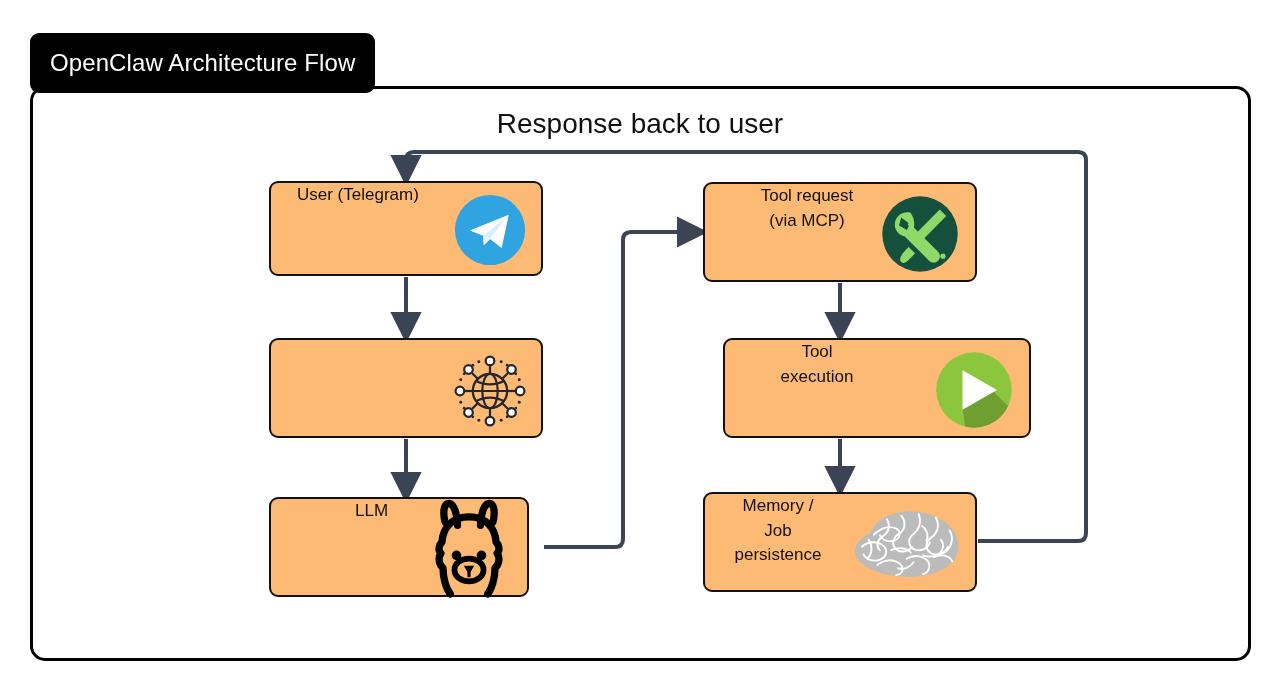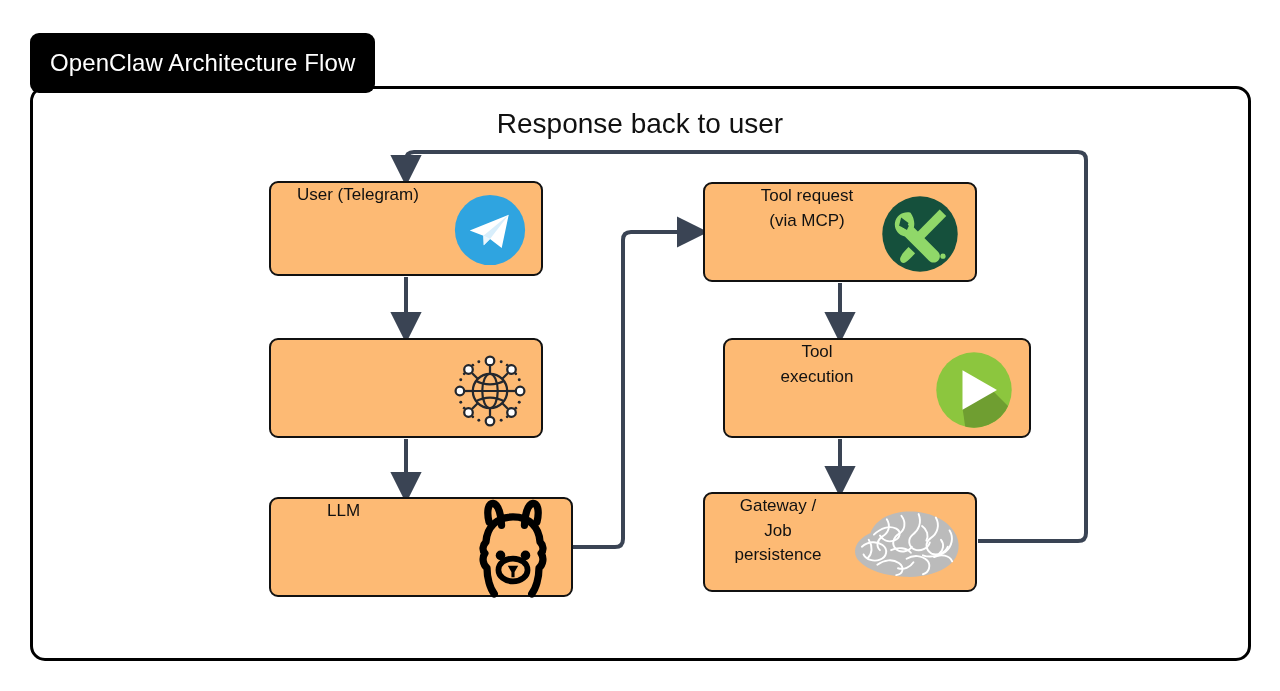--- a/index.html
+++ b/index.html
@@ -96,21 +96,21 @@
     white-space: pre-line;
   }
   .node-icon {
     position: absolute;
     display: block;
   }
 
   
   #node-user      { left: 269px; top: 181px; width: 274px; height: 95px; }
   #node-gateway   { left: 269px; top: 338px; width: 274px; height: 100px; }
-  #node-llm       { left: 269px; top: 497px; width: 304px; height: 100px; }
+  #node-llm       { left: 269px; top: 497px; width: 260px; height: 100px; padding-left: 28px; }
   
   #node-tool-req  { left: 703px; top: 182px; width: 274px; height: 100px; }
   #node-tool-exec { left: 723px; top: 338px; width: 308px; height: 100px; }
   #node-memory    { left: 703px; top: 492px; width: 274px; height: 100px; }
 
   #node-user .node-label      { margin-left: 26px; }
   #node-gateway .node-label   { margin-left: 24px; text-align: center; width: 140px; }
   #node-llm .node-label       { margin-left: 56px; }
   #node-tool-req .node-label  { margin-left: 32px; text-align: center; width: 140px; }
   #node-tool-exec .node-label { margin-left: 32px; text-align: center; width: 120px; }
@@ -263,21 +263,21 @@
       </defs>
       <circle cx="50" cy="50" r="46" fill="#8CC63E"></circle>
       <g clip-path="url(#playclip)">
         <path d="M72,50 L100,78 L100,100 L40,100 L36,72 Z" fill="#6F9E31"></path>
       </g>
       <path d="M36,26 L78,50 L36,74 Z" fill="#ffffff"></path>
     </svg>
   </div>
 
   <div class="node" id="node-memory">
-    <div class="node-label">Gateway /
+    <div class="node-label">Memory /
 Job
 persistence</div>
     <svg class="node-icon" id="icon-brain" viewBox="0 0 150 100">
       <g fill="#BBBBBB">
         <path d="M36,36 C42,20 60,11 82,11 C104,11 124,20 133,34 C142,47 140,63 128,73
                  C116,83 96,88 76,87 C54,86 33,80 23,69 C14,59 17,45 36,36 Z"></path>
       </g>
       <g fill="none" stroke="#ffffff" stroke-width="2.2" stroke-linecap="round">
         <path d="M40,38 C48,30 58,27 66,31 C73,35 70,43 63,45 C56,47 50,44 47,39"></path>
         <path d="M72,16 C78,24 76,33 69,37 C63,41 60,48 65,54 C70,60 80,58 84,52"></path>

